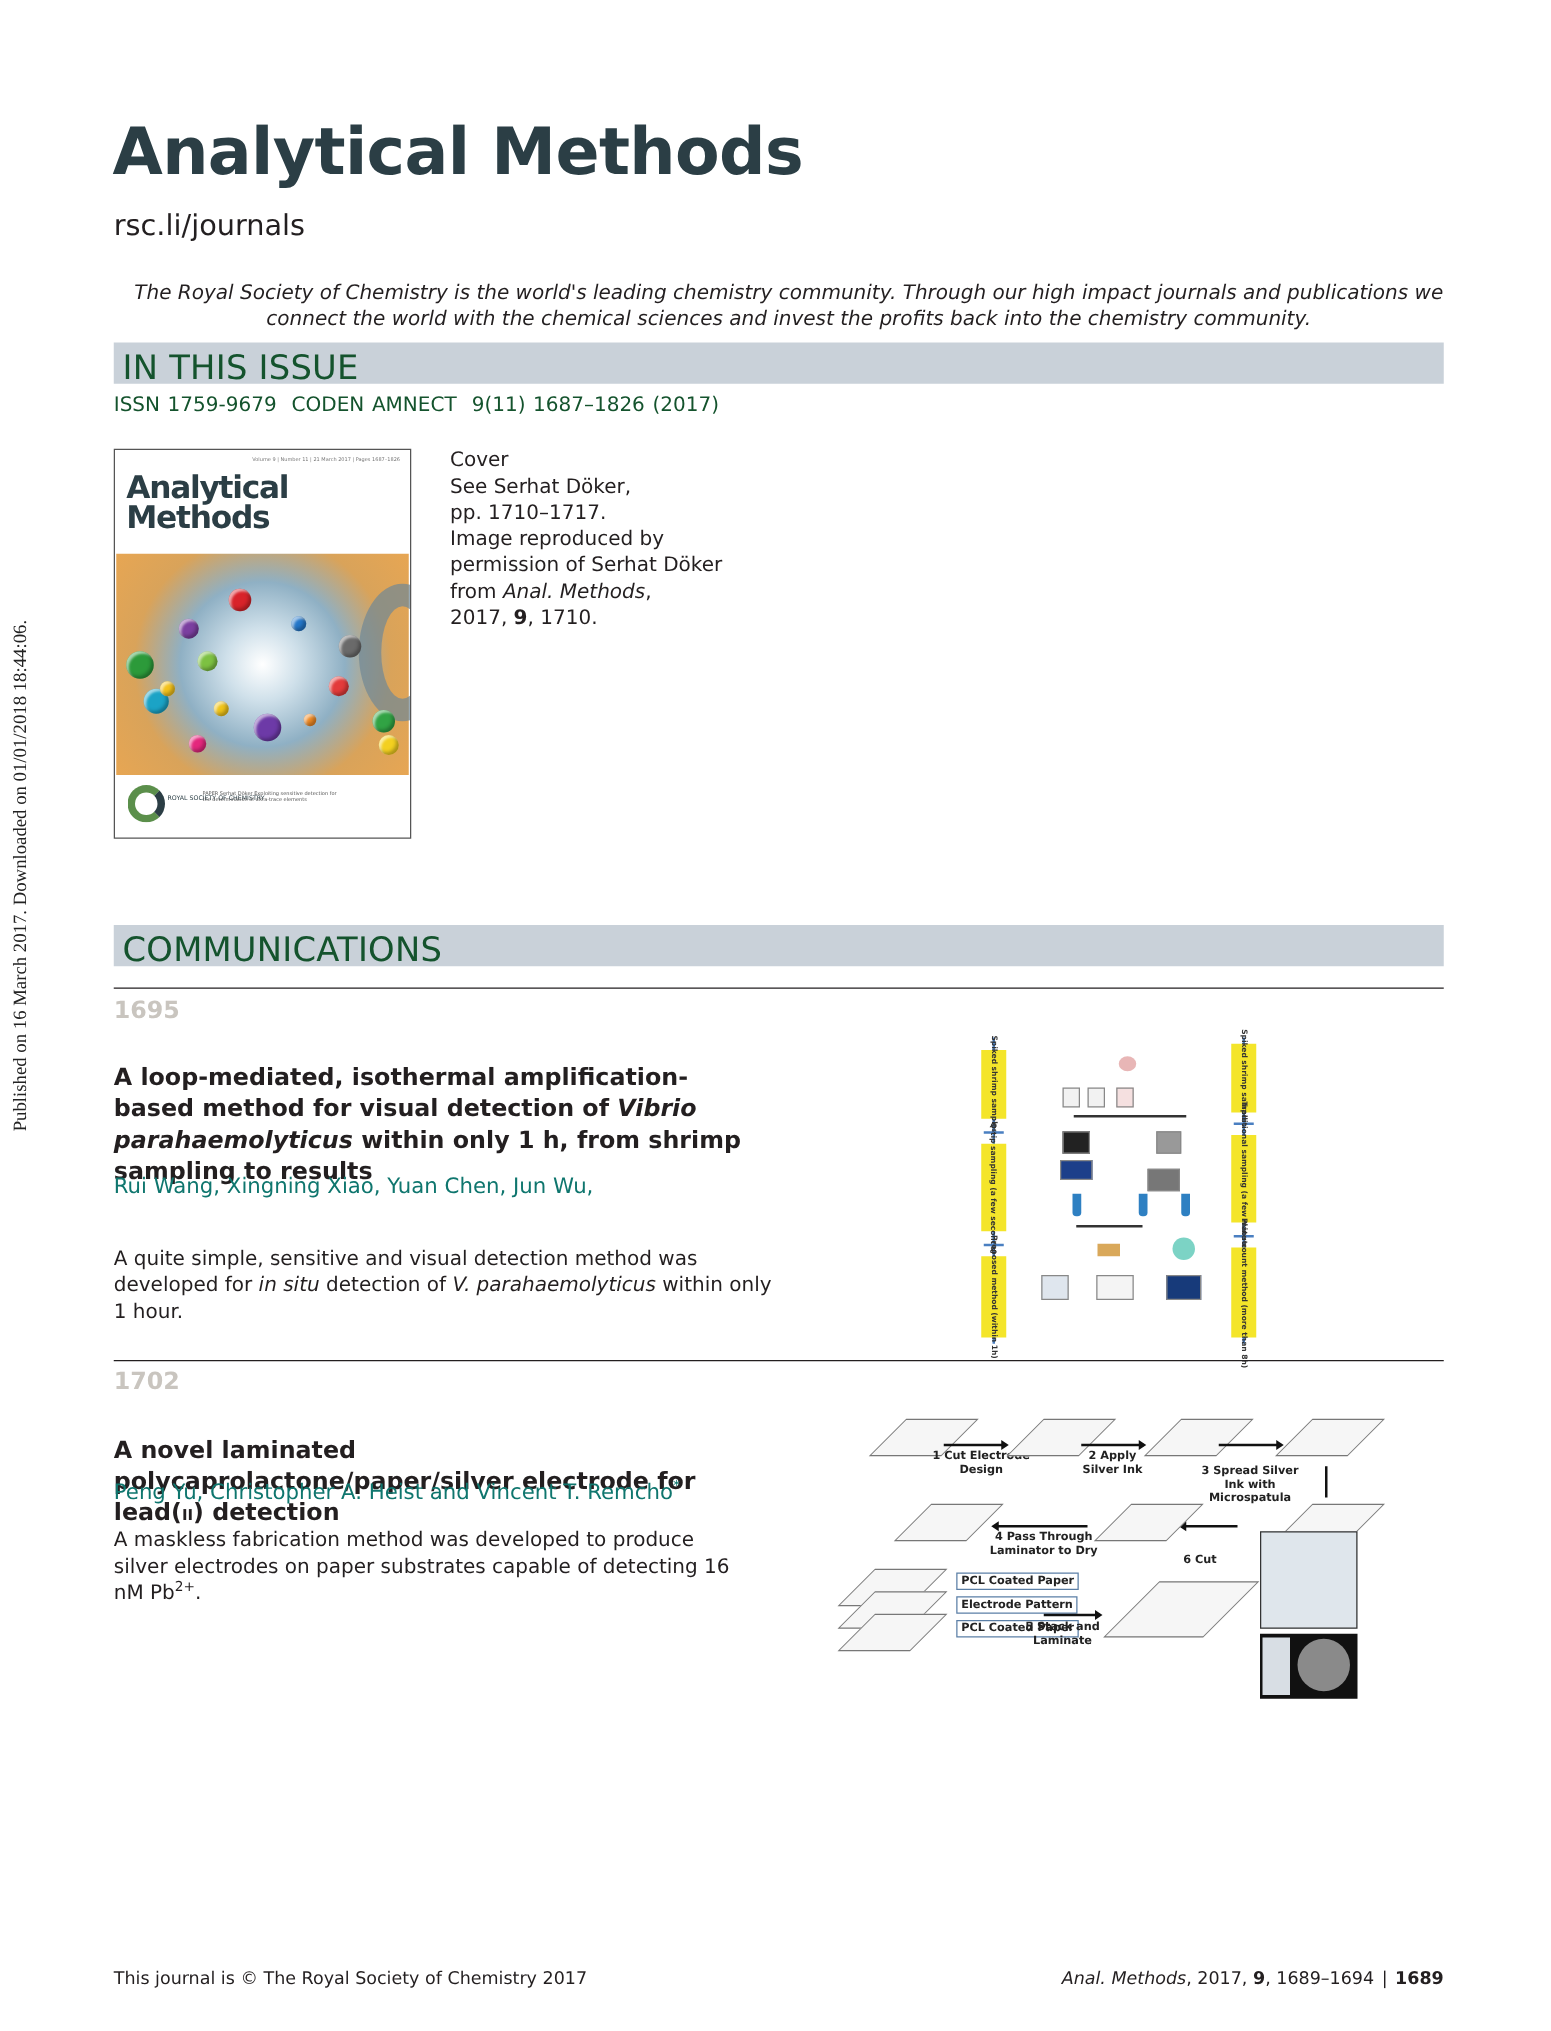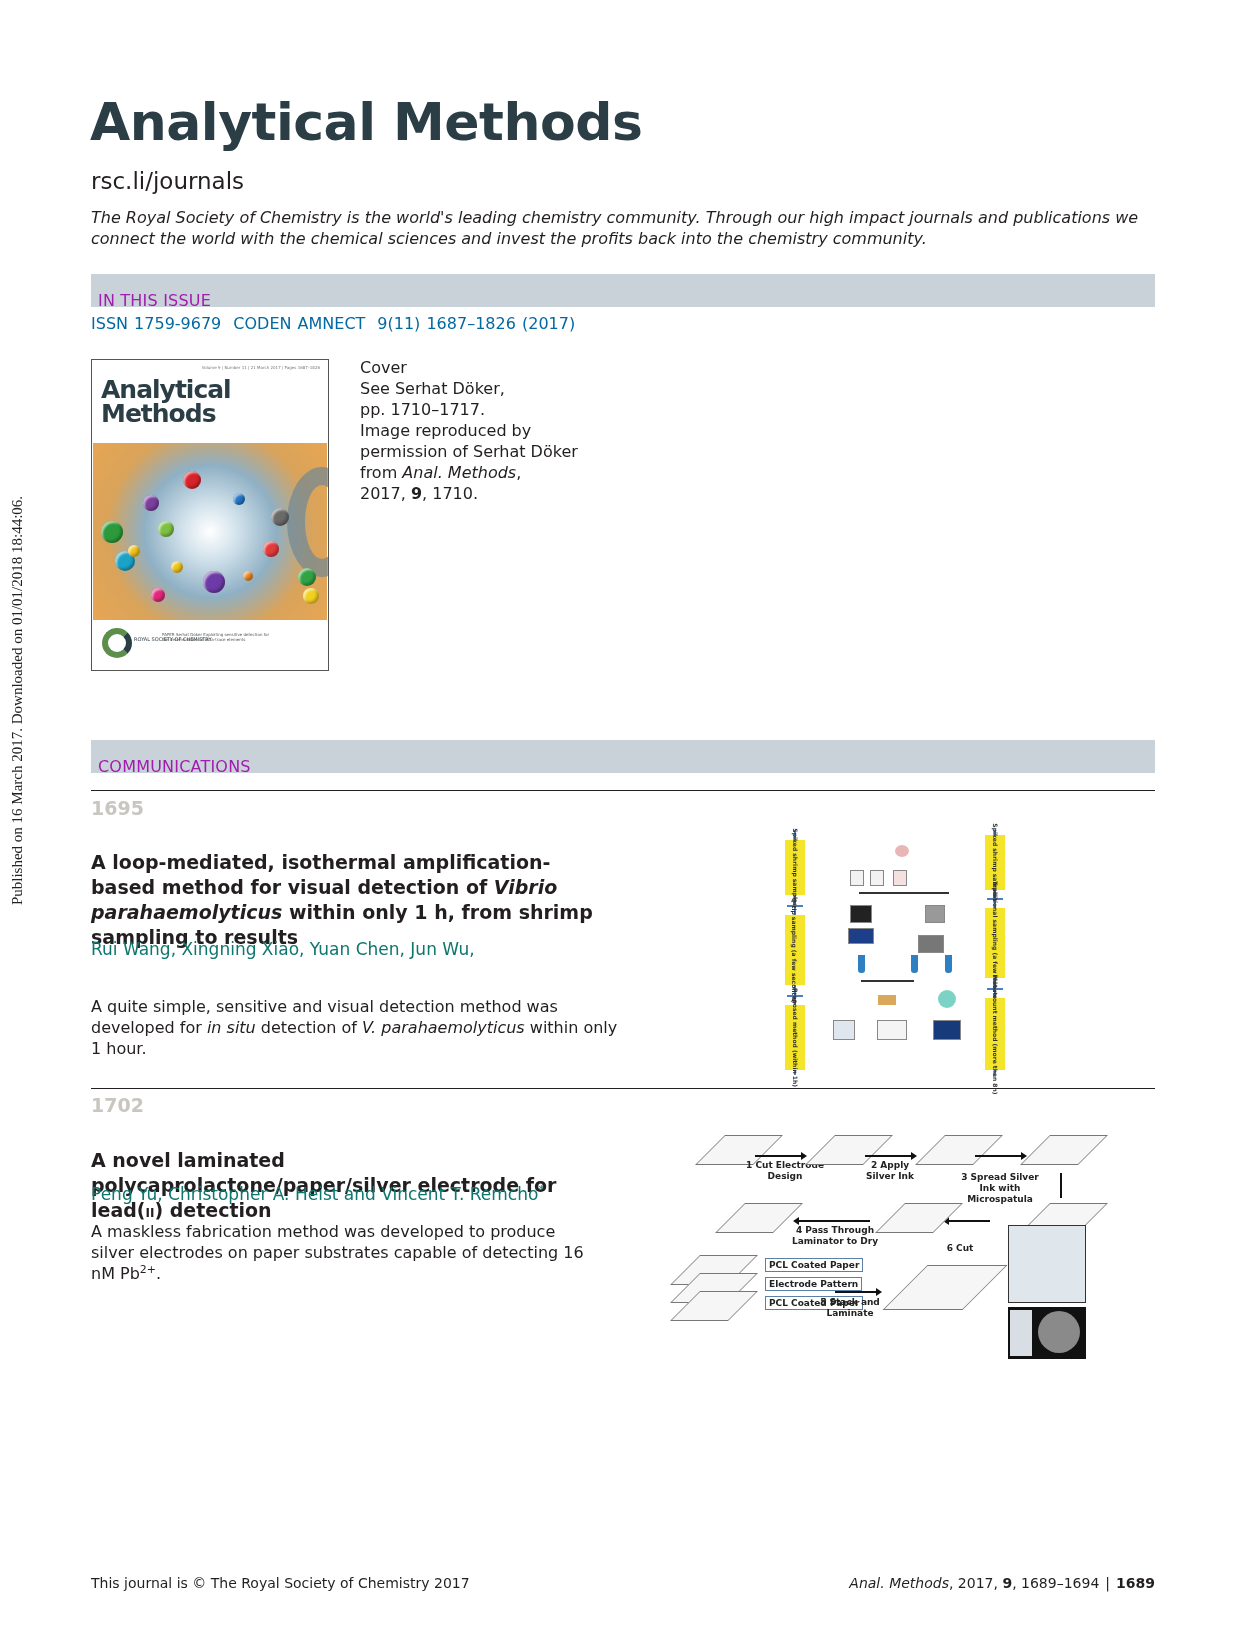--- a/index.html
+++ b/index.html
@@ -17,33 +17,33 @@
 
   .journal-title {
     position: absolute; left: 90px; top: 92px;
     font-family: "DejaVu Sans", sans-serif; font-weight: bold; font-size: 52px;
     letter-spacing: -0.5px; color: #2b3e45;
   }
   .journal-url {
     position: absolute; left: 91px; top: 168px; font-size: 23px; color: #231f20;
   }
   .rsc-blurb {
-    position: absolute; left: 91px; top: 207px; width: 1080px;
-    font-size: 16px; font-style: italic; line-height: 21px; color: #231f20;
+    position: absolute; left: 91px; top: 223px; width: 1080px;
+    font-size: 16px; font-style: italic; line-height: 21px; color: #231f20; text-align: center;
   }
 
   .section-bar {
     position: absolute; left: 91px; width: 1064px; height: 33px;
     background: #c9d1d9;
   }
   .section-bar span {
-    position: absolute; left: 7px; top: 17px; font-size: 16px; color: #a21caf;
+    position: absolute; left: 7px; top: 5px; font-size: 27px; color: #14532d;
     letter-spacing: 0.2px;
   }
-  .issn-line { position: absolute; left: 91px; top: 314px; font-size: 16px; color: #0369a1; word-spacing: 1px; }
+  .issn-line { position: absolute; left: 91px; top: 314px; font-size: 16px; color: #14532d; word-spacing: 1px; }
   .issn-line span + span { margin-left: 12px; }
 
   .cover-img {
     position: absolute; left: 91px; top: 359px; width: 238px; height: 312px;
     border: 1px solid #555; background: #fff; overflow: hidden;
   }
   .cover-head { position: absolute; left: 9px; top: 18px; font-weight: bold; font-size: 25px; line-height: 24px; color: #2b3e45; letter-spacing: -1px; }
   .cover-meta { position: absolute; right: 8px; top: 5px; font-size: 4px; color: #777; }
   .cover-art {
     position: absolute; left: 1px; top: 83px; width: 234px; height: 177px;

